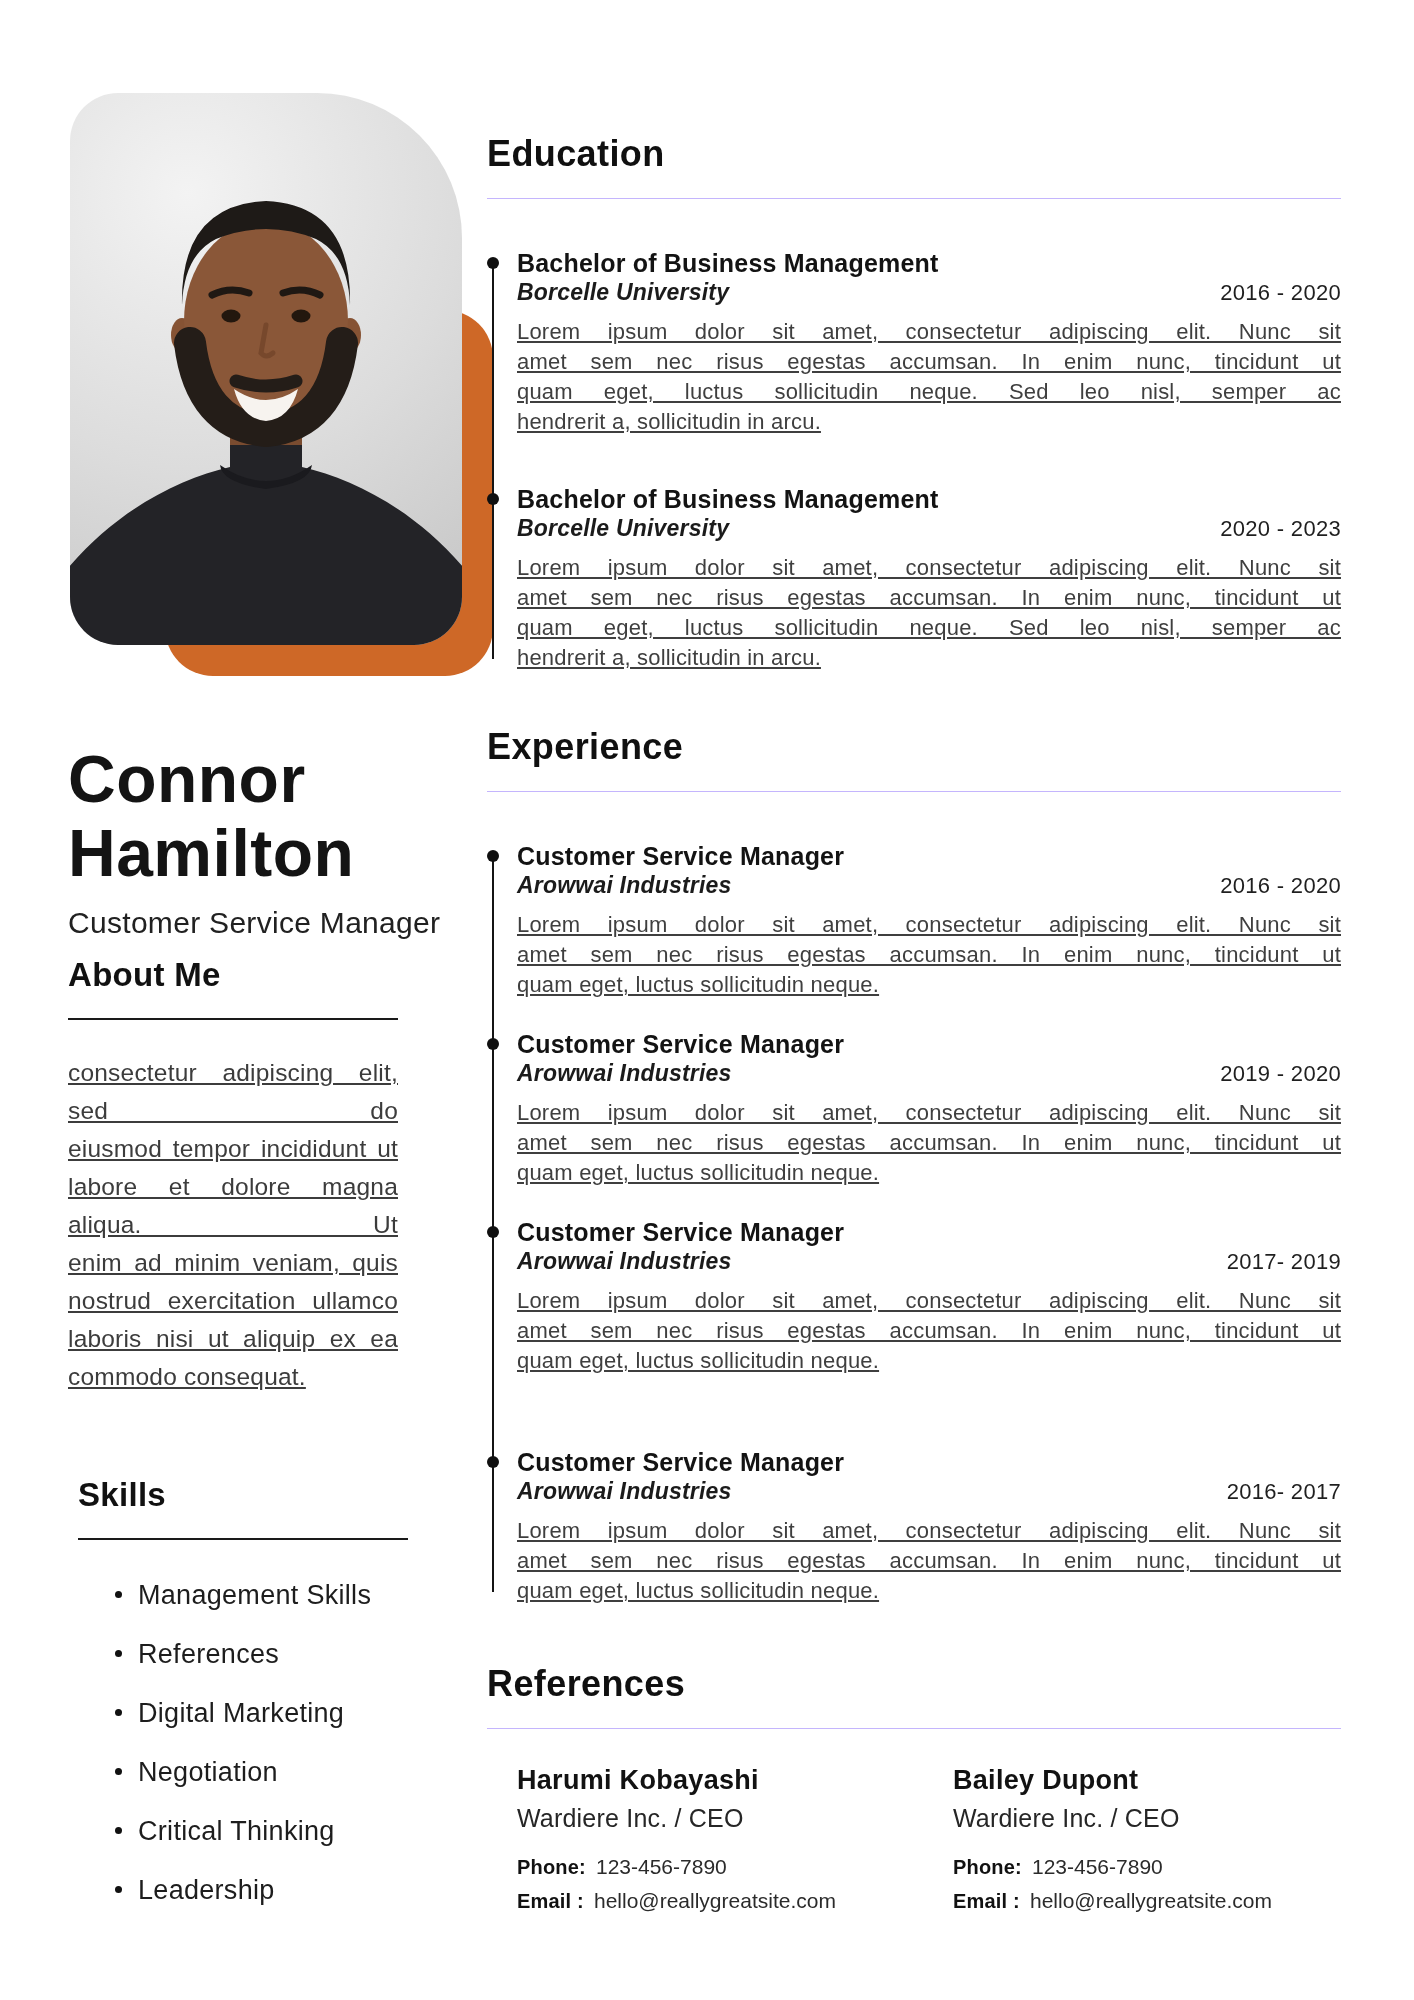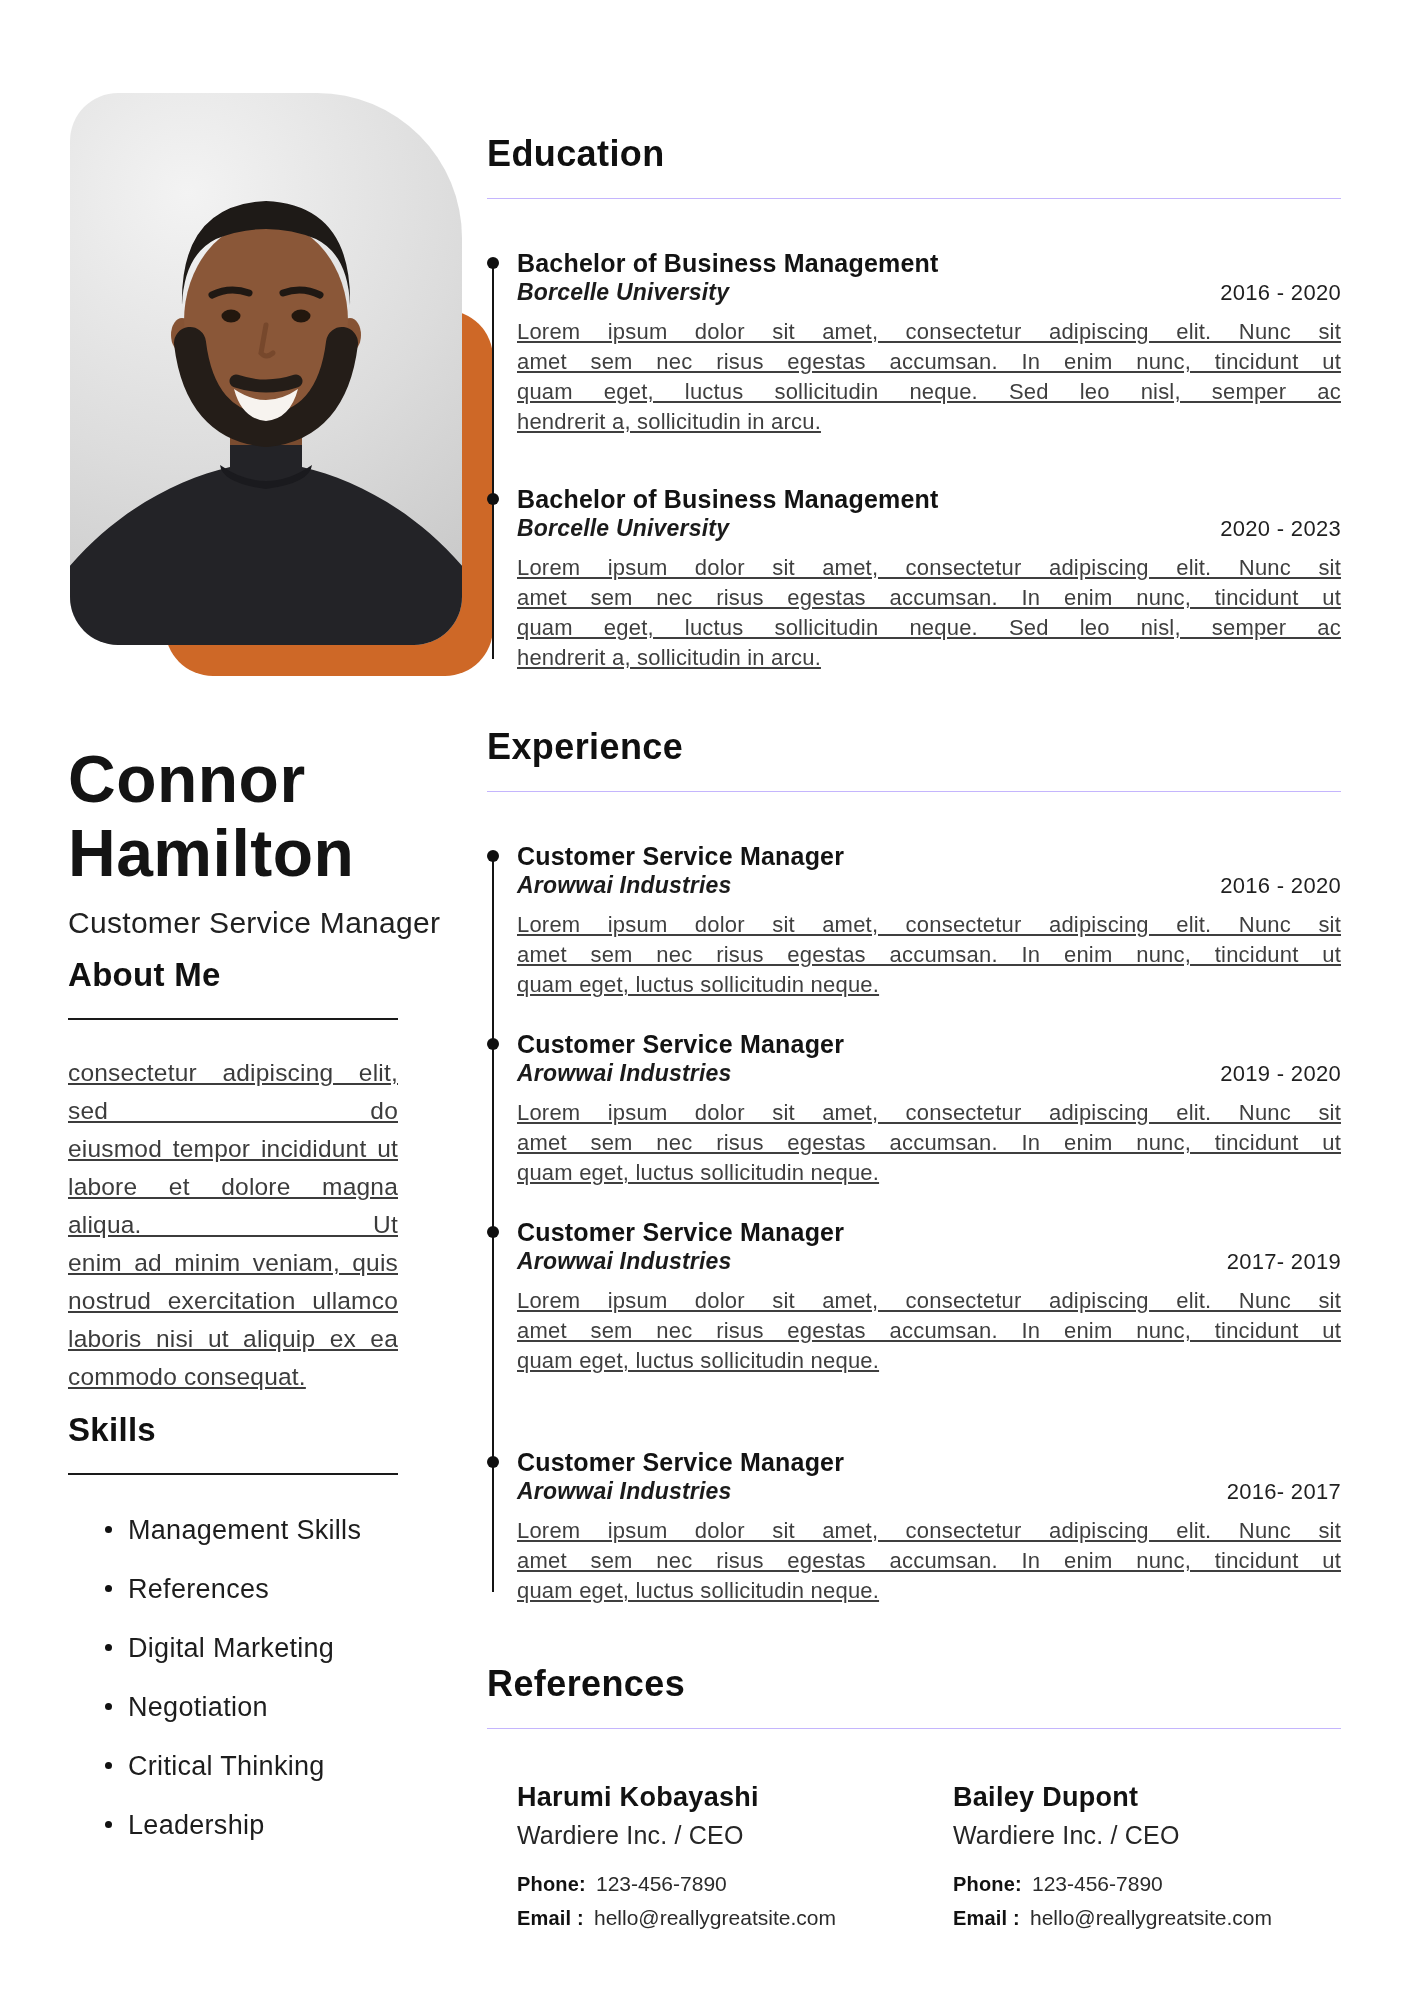--- a/index.html
+++ b/index.html
@@ -23,21 +23,21 @@
   }
   .photo-frame svg { display:block; width:100%; height:100%; }
 
   
   .name-block { position:absolute; left:68px; top:742px; width:400px; }
   .name-line { font-size:66px; line-height:74px; font-weight:700; color:#141414; letter-spacing:.5px; }
   .job-title { margin-top:16px; font-size:30px; line-height:34px; font-weight:400; color:#212121; letter-spacing:.3px; }
 
   .side-section { position:absolute; left:68px; width:330px; }
   .about-block { top:954px; }
-  .skills-block { top:1409px; }
+  .skills-block { top:1474px;margin-left:10px; }
   .side-heading {
     font-size:33px; line-height:42px; font-weight:700; color:#111;
     padding-bottom:22px; border-bottom:2px solid #1a1a1a; letter-spacing:.3px;
   }
   .about-text { margin-top:34px; font-size:24.5px; line-height:38px; color:#3c3c3c; letter-spacing:.2px; }
 
   .skills-list { list-style:none; margin-top:40px; }
   .skills-list li {
     position:relative; padding-left:60px; font-size:27px; line-height:30px;
     margin-bottom:29px; color:#1d1d1d; letter-spacing:.3px;
@@ -76,21 +76,21 @@
   .entry-org { font-style:italic; font-size:23px; font-weight:700; color:#1b1b1b; letter-spacing:.2px; }
   .entry-dates { font-size:22px; color:#1f1f1f; letter-spacing:.3px; }
   .entry-body { margin-top:8px; font-size:22px; line-height:30px; color:#3f3f3f; letter-spacing:.2px; }
 
   
   .jline { text-align:justify; text-align-last:justify;text-decoration:underline; }
   .jline.jlast { text-align-last:left; }
 
   
   .ref-row { display:flex; margin-top:34px; padding-left:30px; }
-  .ref-col { width:470px;margin-top:17px; }
+  .ref-col { width:470px; }
   .ref-col + .ref-col { margin-left:48px; }
   .ref-name { font-size:27px; line-height:34px; font-weight:700; color:#121212; letter-spacing:.3px; }
   .ref-role { margin-top:4px; font-size:25px; line-height:34px; color:#262626; letter-spacing:.2px; }
   .ref-line { margin-top:20px; font-size:21px; line-height:24px; color:#2b2b2b; }
   .ref-line + .ref-line { margin-top:10px; }
   .ref-label { font-weight:700; font-size:20px; color:#111; margin-right:10px; letter-spacing:.2px; }
 </style>
 </head>
 <body>
 

